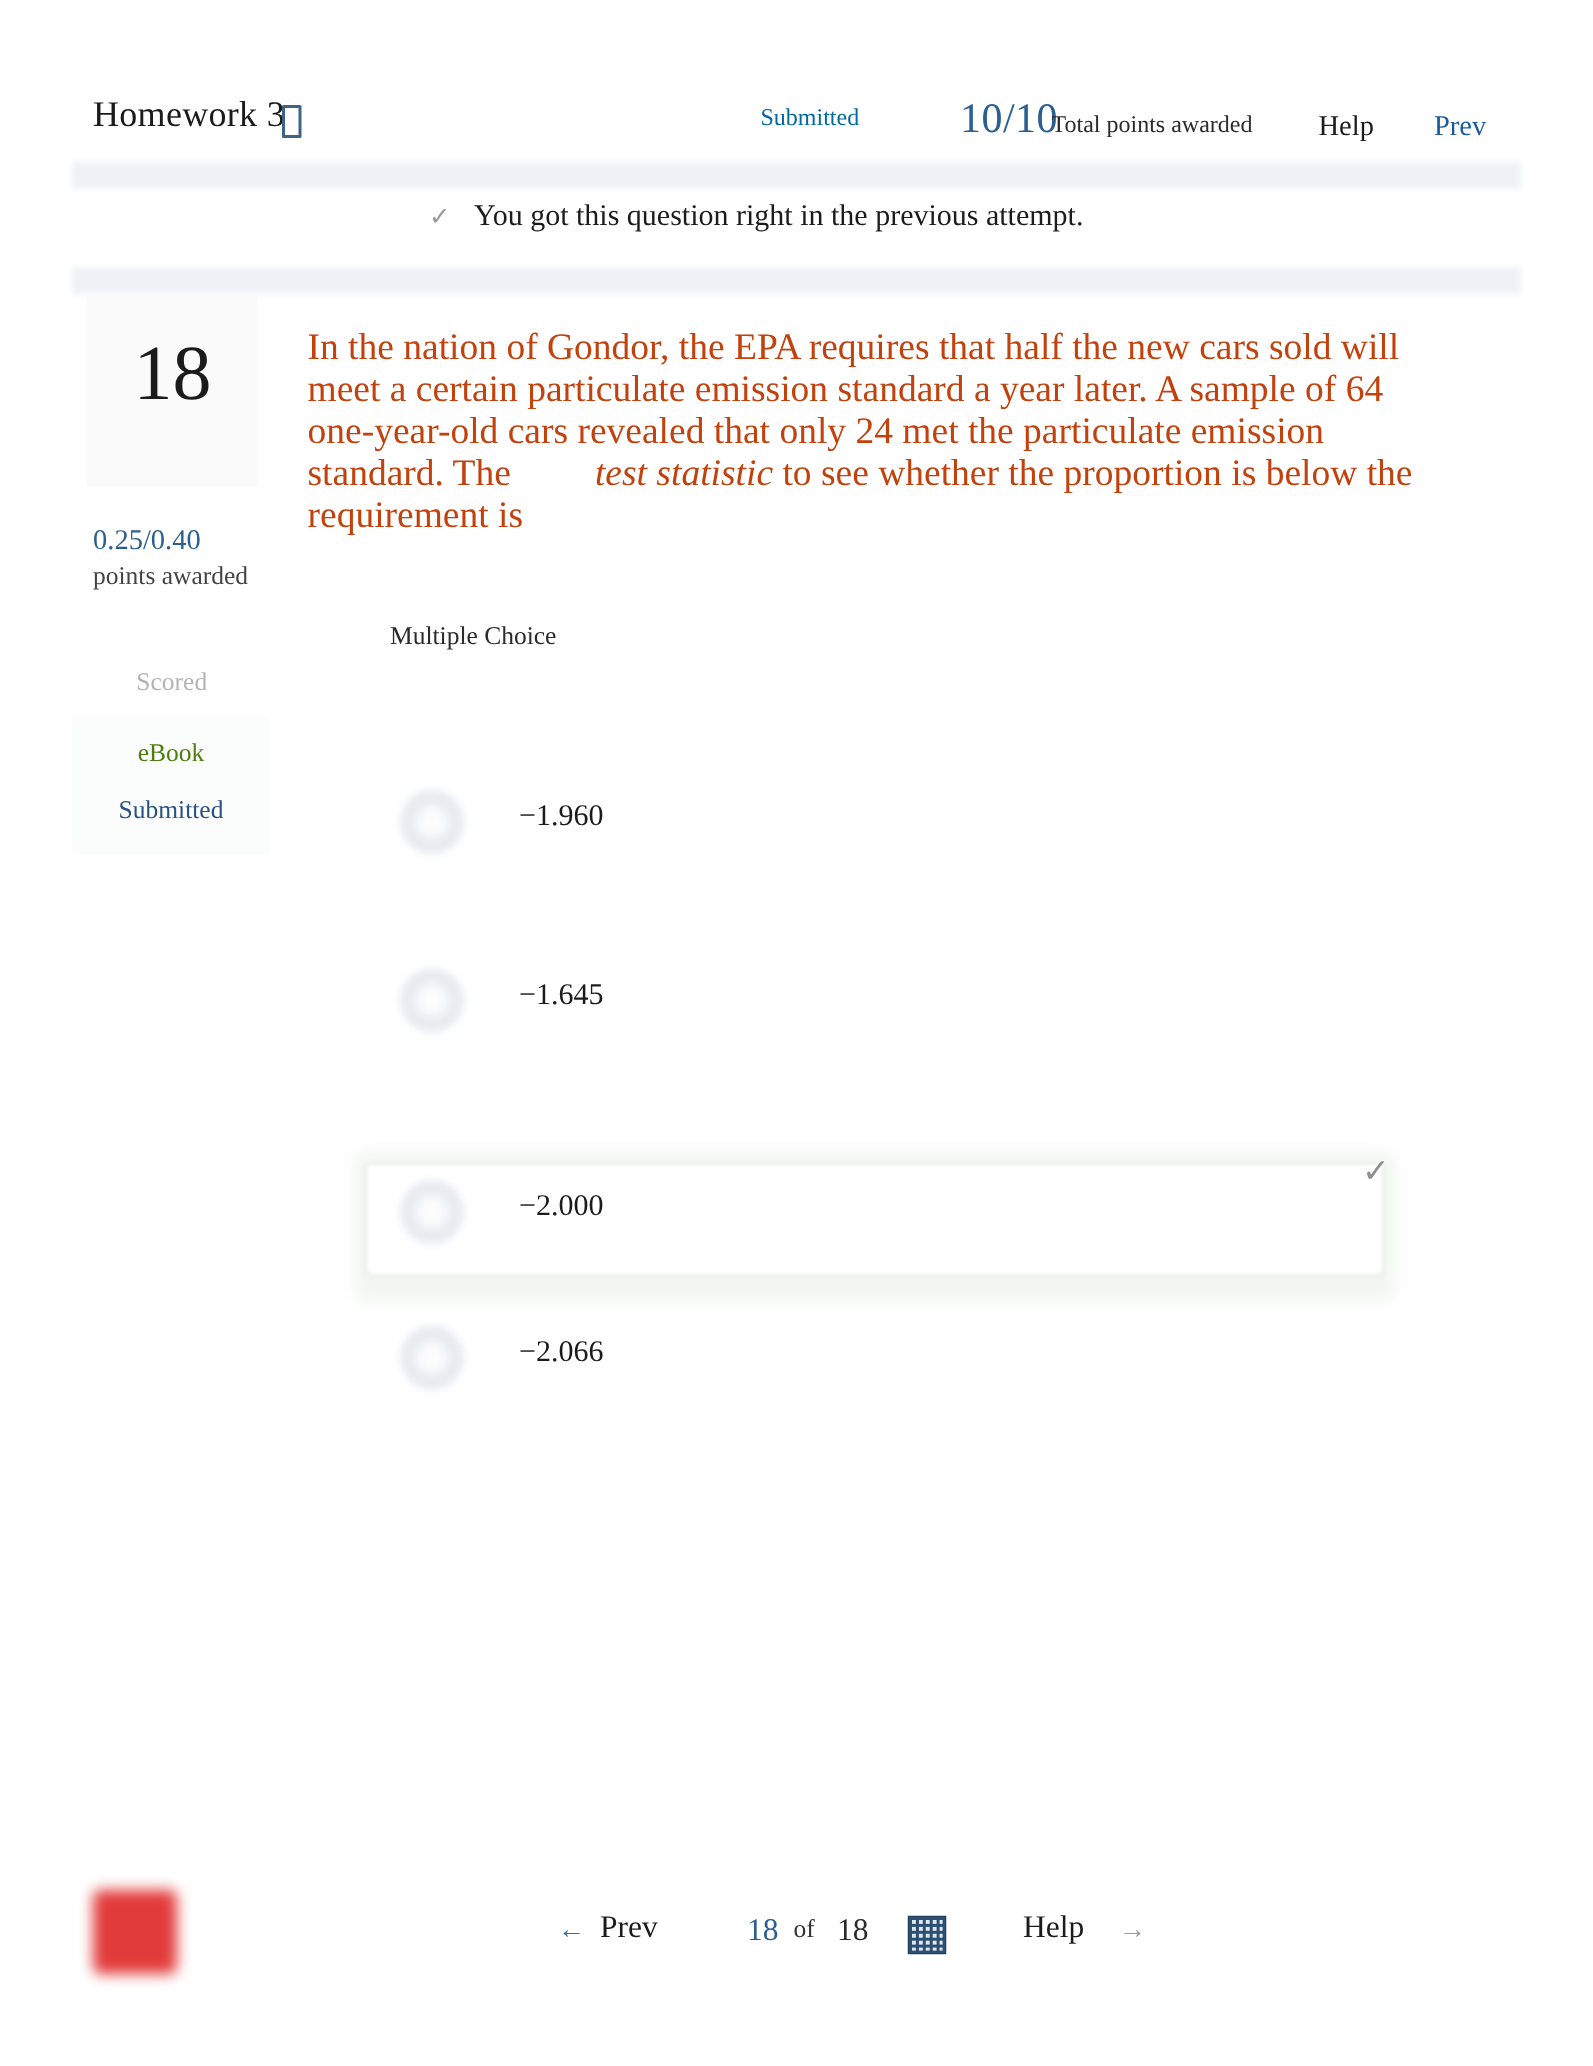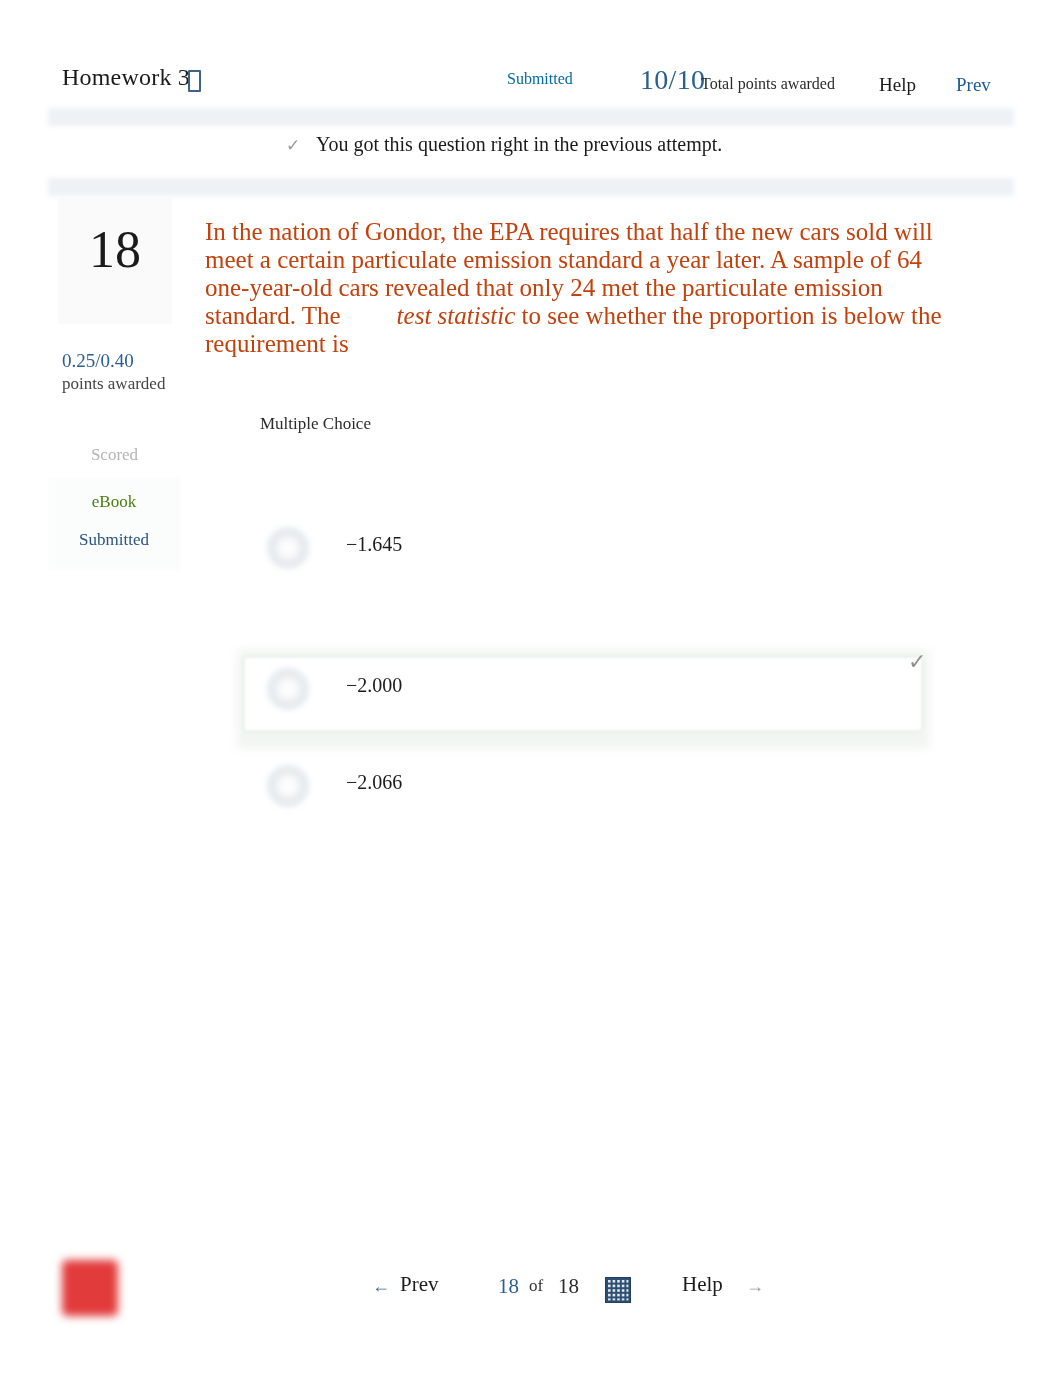--- a/index.html
+++ b/index.html
@@ -301,20 +301,24 @@
   <div class="refs-link">Submitted</div>
 
   <div class="qtext">
     <span>In the nation of Gondor, the EPA requires that half the new cars sold will meet a certain particulate emission standard a year later. A sample of 64 one-year-old cars revealed that only 24 met the particulate emission standard. The</span><span class="em">test statistic</span>
     <span>to see whether the proportion is below the requirement is</span>
   </div>
   <div class="qtype">Multiple Choice</div>
 
   <div class="options">
 
+    <div class="opt">
+      <div class="opt-radio"></div>
+      <div class="opt-label">−1.960</div>
+    </div>
 
     <div class="opt">
       <div class="opt-radio"></div>
       <div class="opt-label">−1.645</div>
     </div>
 
     <div class="opt selected">
       <div class="opt-halo"></div>
       <div class="opt-card"></div>
       <div class="opt-radio"></div>

